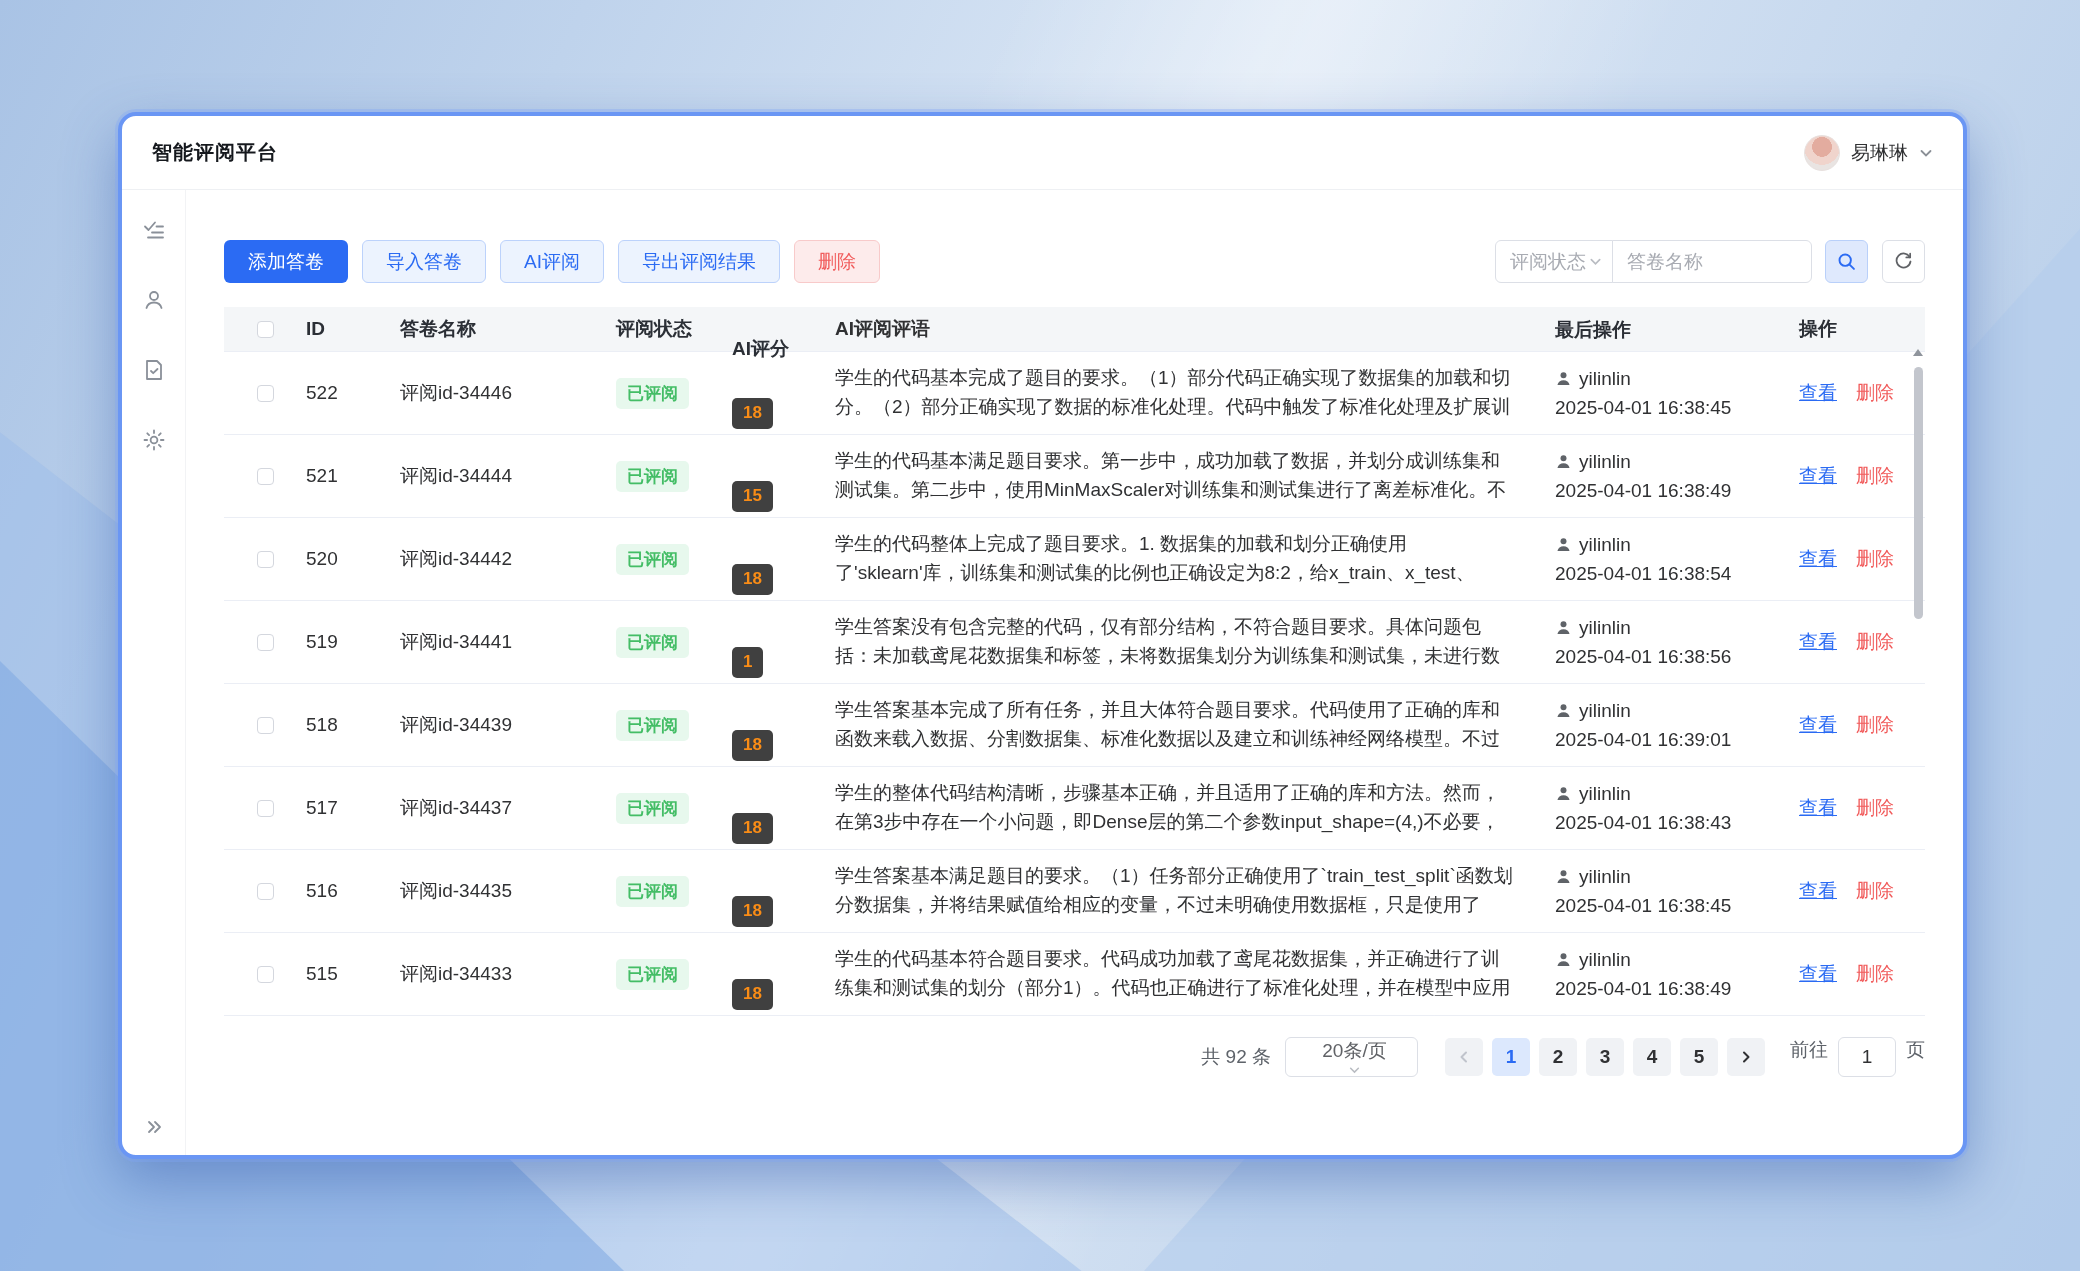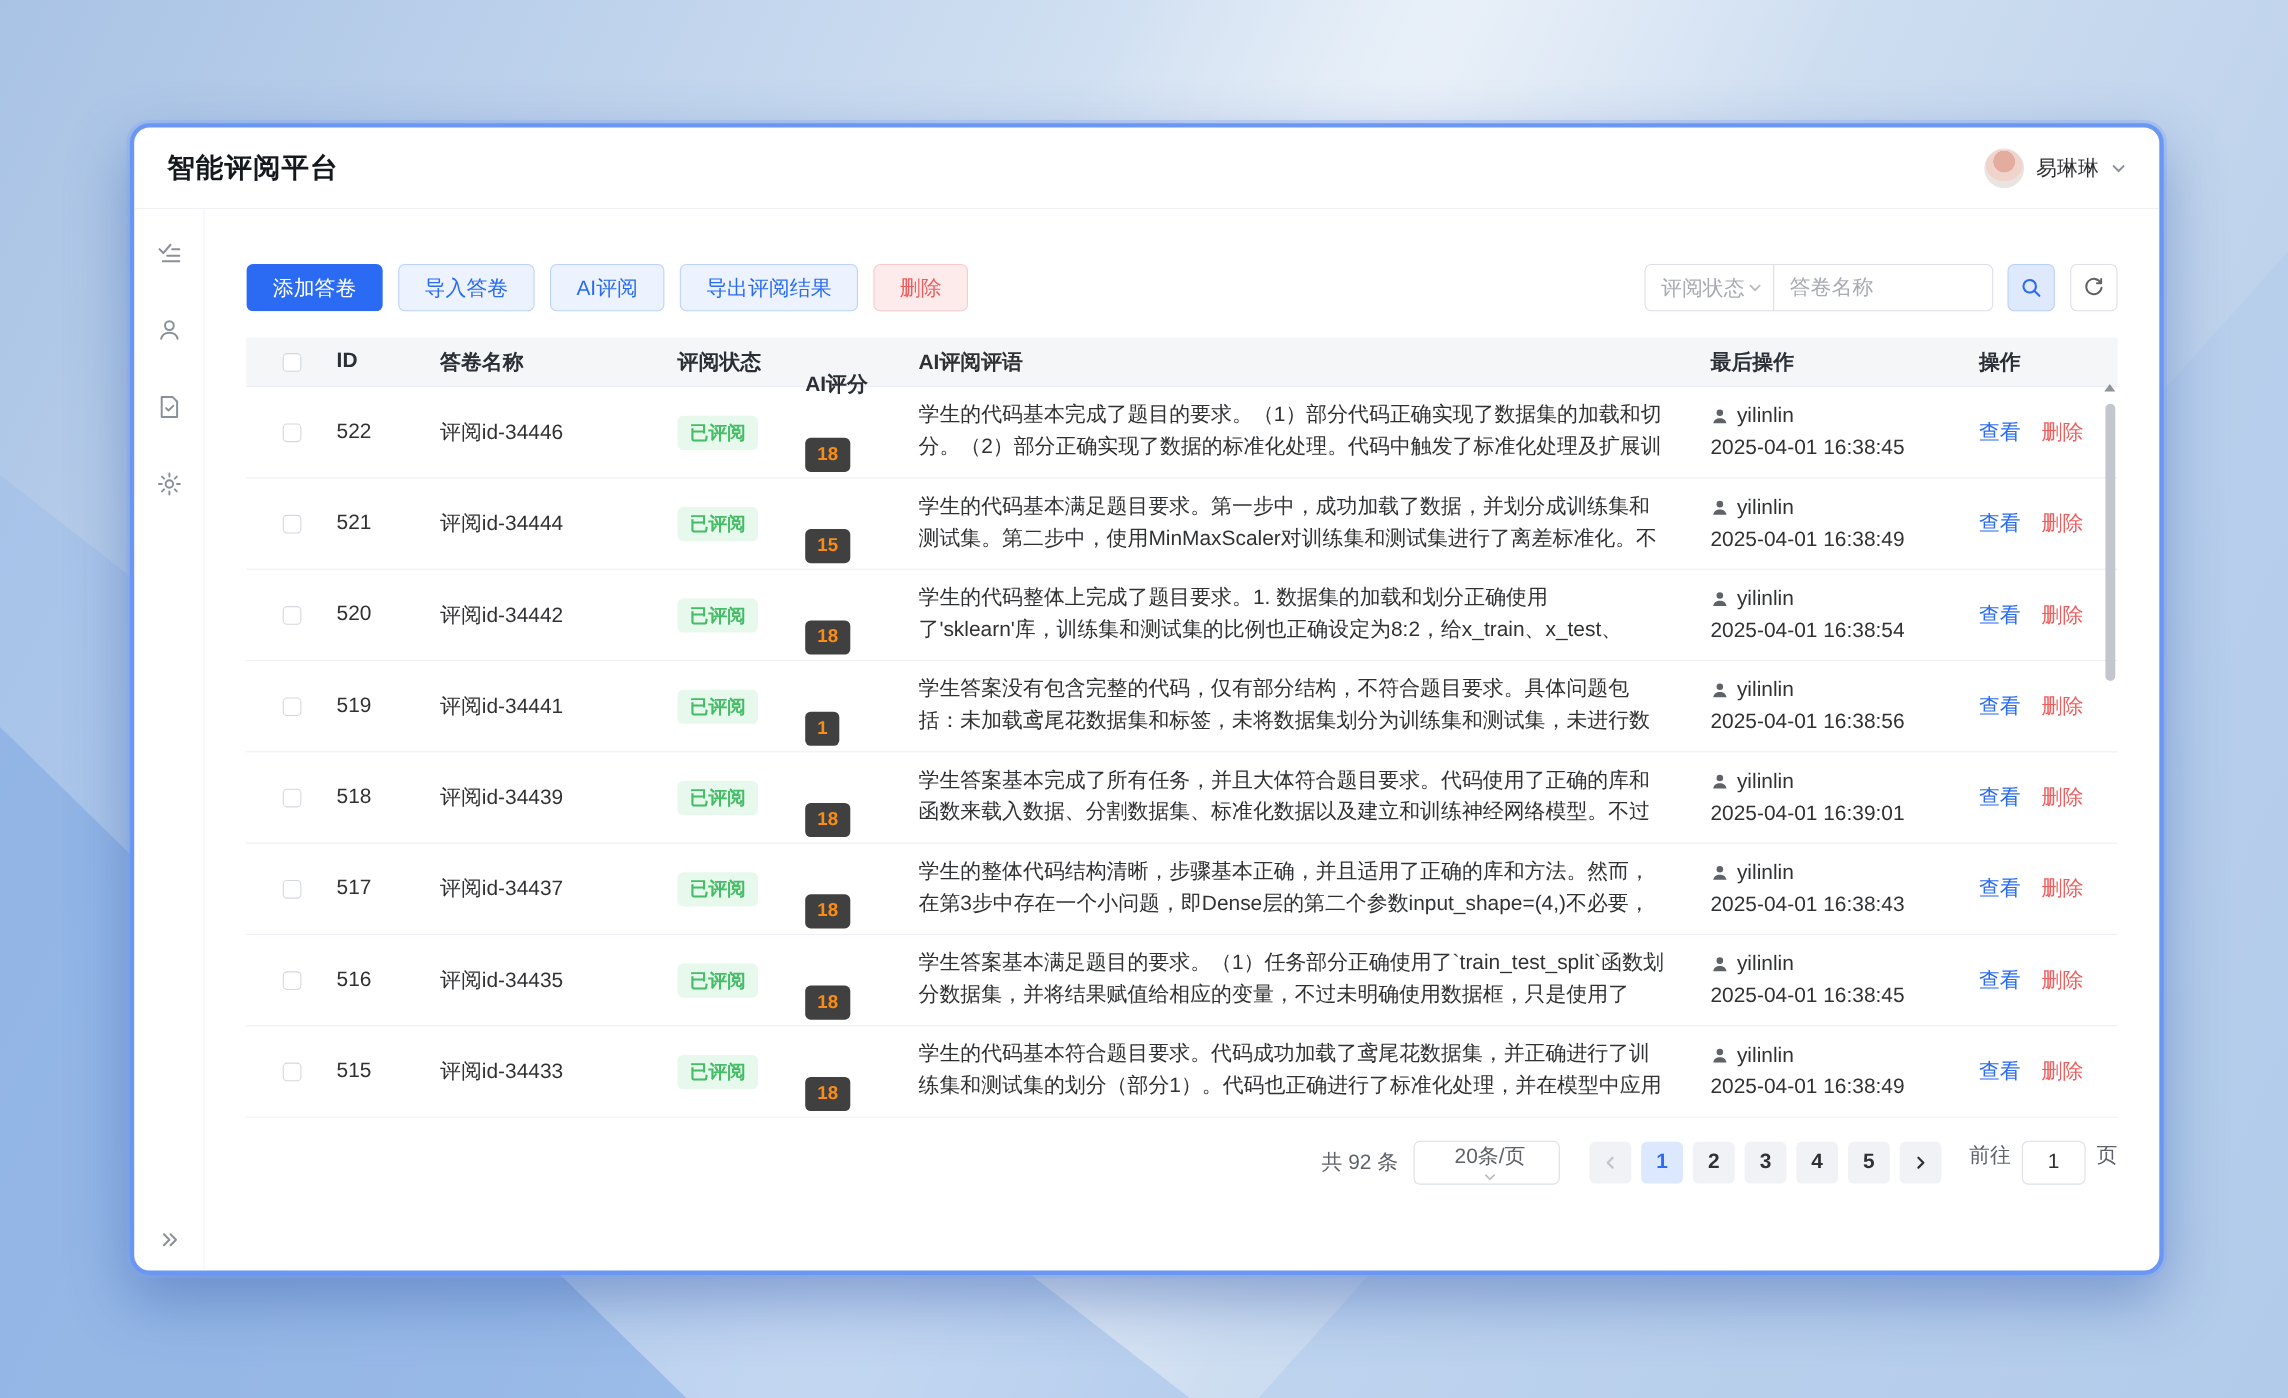--- a/index.html
+++ b/index.html
@@ -25,21 +25,21 @@
   .window{
     position:absolute; left:118px; top:112px; width:1849px; height:1047px;
     background:#ffffff; border:4px solid #6a96f4; border-radius:18px;
     box-shadow:0 0 0 3px rgba(130,165,245,.35), 0 22px 55px rgba(48,88,168,.45);
     display:flex; flex-direction:column; overflow:hidden;
   }
 
   
   .win-header{height:74px; flex:0 0 74px; display:flex; align-items:center;
     justify-content:space-between; padding:0 30px; border-bottom:1px solid #eef0f3;}
-  .app-title{font-size:25px; font-weight:bold; color:#15181d; letter-spacing:1px;}
+  .app-title{font-size:20px; font-weight:bold; color:#15181d; letter-spacing:1px;}
   .user-box{display:flex; align-items:center; gap:11px;}
   .avatar{width:36px; height:36px; border-radius:50%;
     background:radial-gradient(circle at 50% 32%, #e3ac9f 0 34%, #f0d4cc 35% 62%, #e9e4e2 63%);
     border:1px solid #e7e0de;}
   .user-name{font-size:19px; color:#303133;}
   .chev{display:inline-block;}
 
   
   .win-body{flex:1; display:flex; min-height:0;}
   .sidebar{width:64px; flex:0 0 64px; border-right:1px solid #f2f3f5;
@@ -98,21 +98,21 @@
   .thead .c-comment{max-height:none; line-height:normal;}
   .checkbox{width:17px; height:17px; border:1px solid #d4d7de; border-radius:4px;
     background:#fff; display:inline-block; cursor:pointer;}
   .tag{display:inline-flex; align-items:center; justify-content:center; height:31px;
     border-radius:5px; font-size:17px; font-weight:bold; padding:0 11px;}
   .tag.green{background:#e7f8ed; color:#44bd66;}
   .tag.orange{background:#404040; color:#f98c16;}
   .op-line1{display:flex; align-items:center; gap:7px; color:#303133;}
   .op-line2{color:#303133;}
   .link{cursor:pointer; text-decoration:none; font-size:19px;}
-  .link.view{color:#2b6bf3;}
+  .link.view{color:#2b6bf3;text-decoration:underline;}
   .link.del{color:#f15b5b;}
 
   
   .vscroll{position:absolute; right:2px; top:46px; bottom:4px; width:9px;}
   .vscroll .thumb{position:absolute; top:14px; right:0; width:9px; height:252px;
     border-radius:5px; background:#c3c6cd;}
   .vscroll .arrow-up{position:absolute; top:-4px; right:0; width:0; height:0;
     border-left:5px solid transparent; border-right:5px solid transparent;
     border-bottom:7px solid #8f949c;}
 

